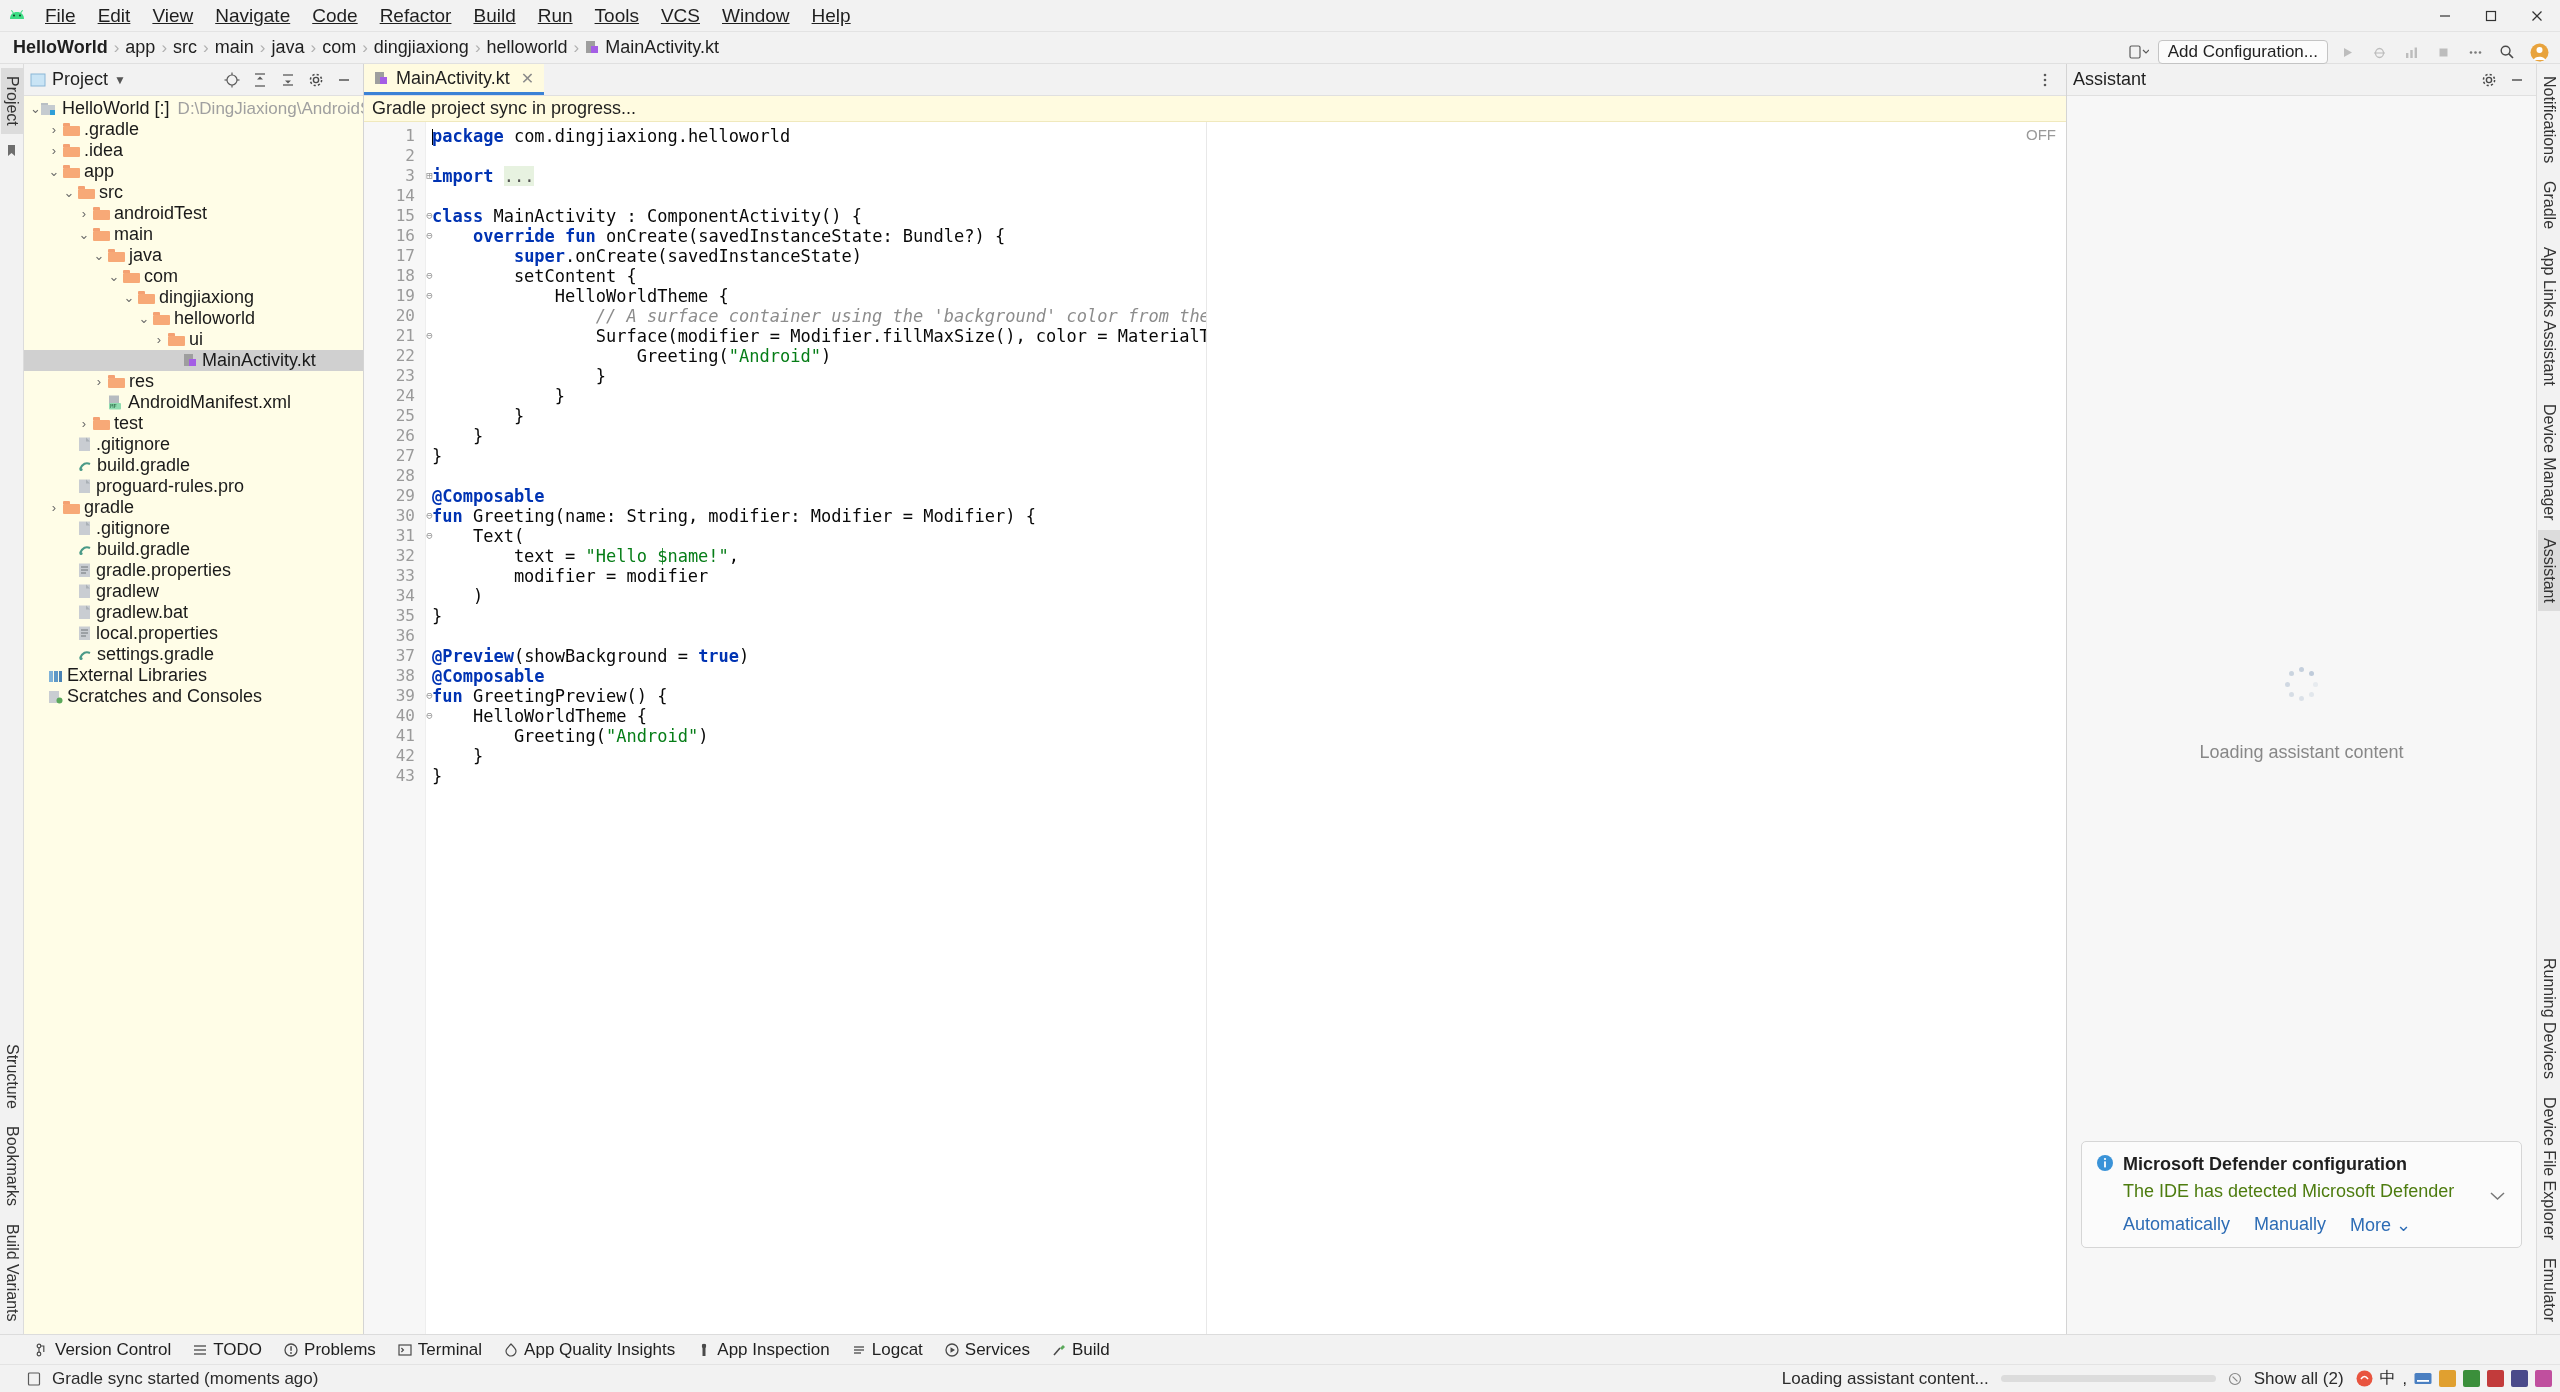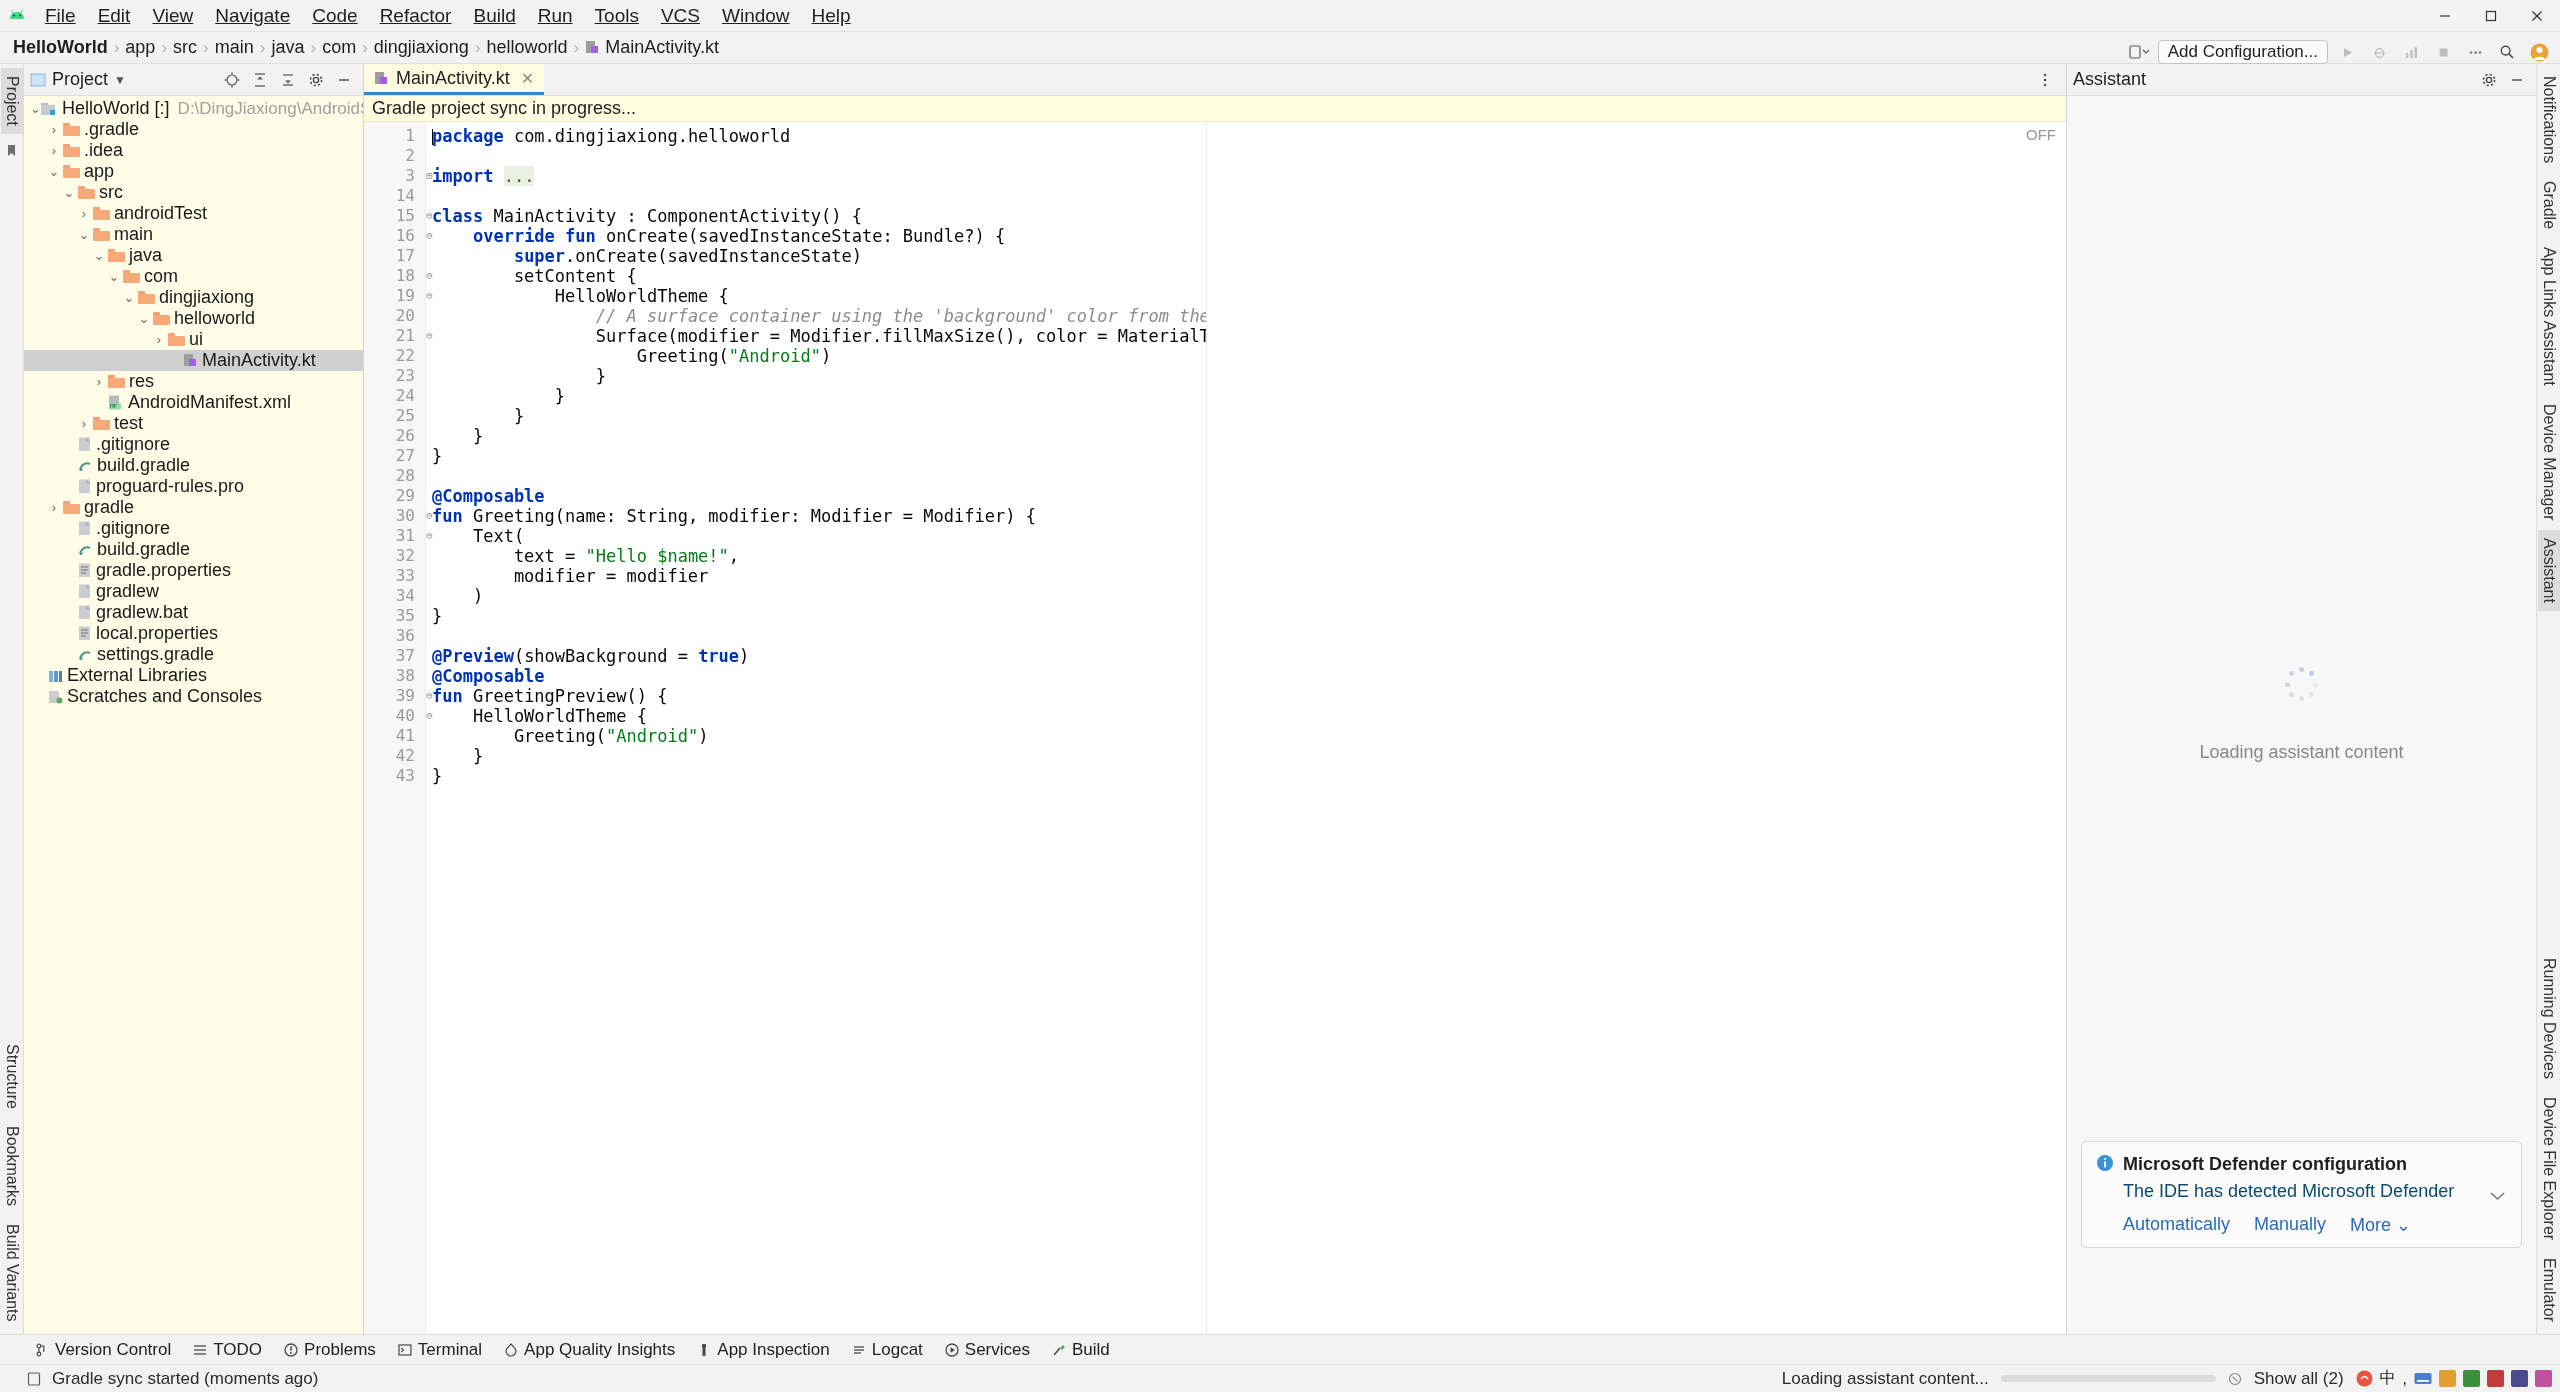--- a/index.html
+++ b/index.html
@@ -144,21 +144,21 @@
     left: 50%; top: 50%; margin: -2.5px;
   }
   .loading-text { font-size: 18px; color: #888; margin-top: 25px; }
 
   .notif {
     position: absolute; left: 14px; right: 14px; bottom: 86px;
     border: 1px solid #d6d6d6; background: #fbfbfb; border-radius: 5px; padding: 12px 14px 11px;
   }
   .notif-head { display: flex; align-items: flex-start; gap: 9px; }
   .notif-title { font-size: 18px; font-weight: bold; color: #1f1f1f; }
-  .notif-body { font-size: 18px; color: #0c4a6e; line-height: 1.4; padding-top: 4px; padding-left: 27px; padding-right: 30px; }
+  .notif-body { font-size: 18px; color: #4d7c0f; line-height: 1.4; padding-top: 4px; padding-left: 27px; padding-right: 30px; }
   .notif-actions { display: flex; gap: 24px; padding-top: 10px; padding-left: 27px; font-size: 18px; color: #2d6cb5; }
   .notif-chevron { position: absolute; right: 15px; bottom: 40px; color: #777; font-size: 17px; }
 
   
   .toolbar-bottom {
     height: 30px; flex: 0 0 30px; background: #f2f2f2; display: flex; align-items: center;
     gap: 4px; padding-left: 26px; border-top: 1px solid #dcdcdc; font-size: 17px;
   }
   .tw { display: flex; align-items: center; gap: 6px; padding: 3px 9px; color: #1f1f1f; white-space: nowrap; border-radius: 3px; }
   .statusbar {

